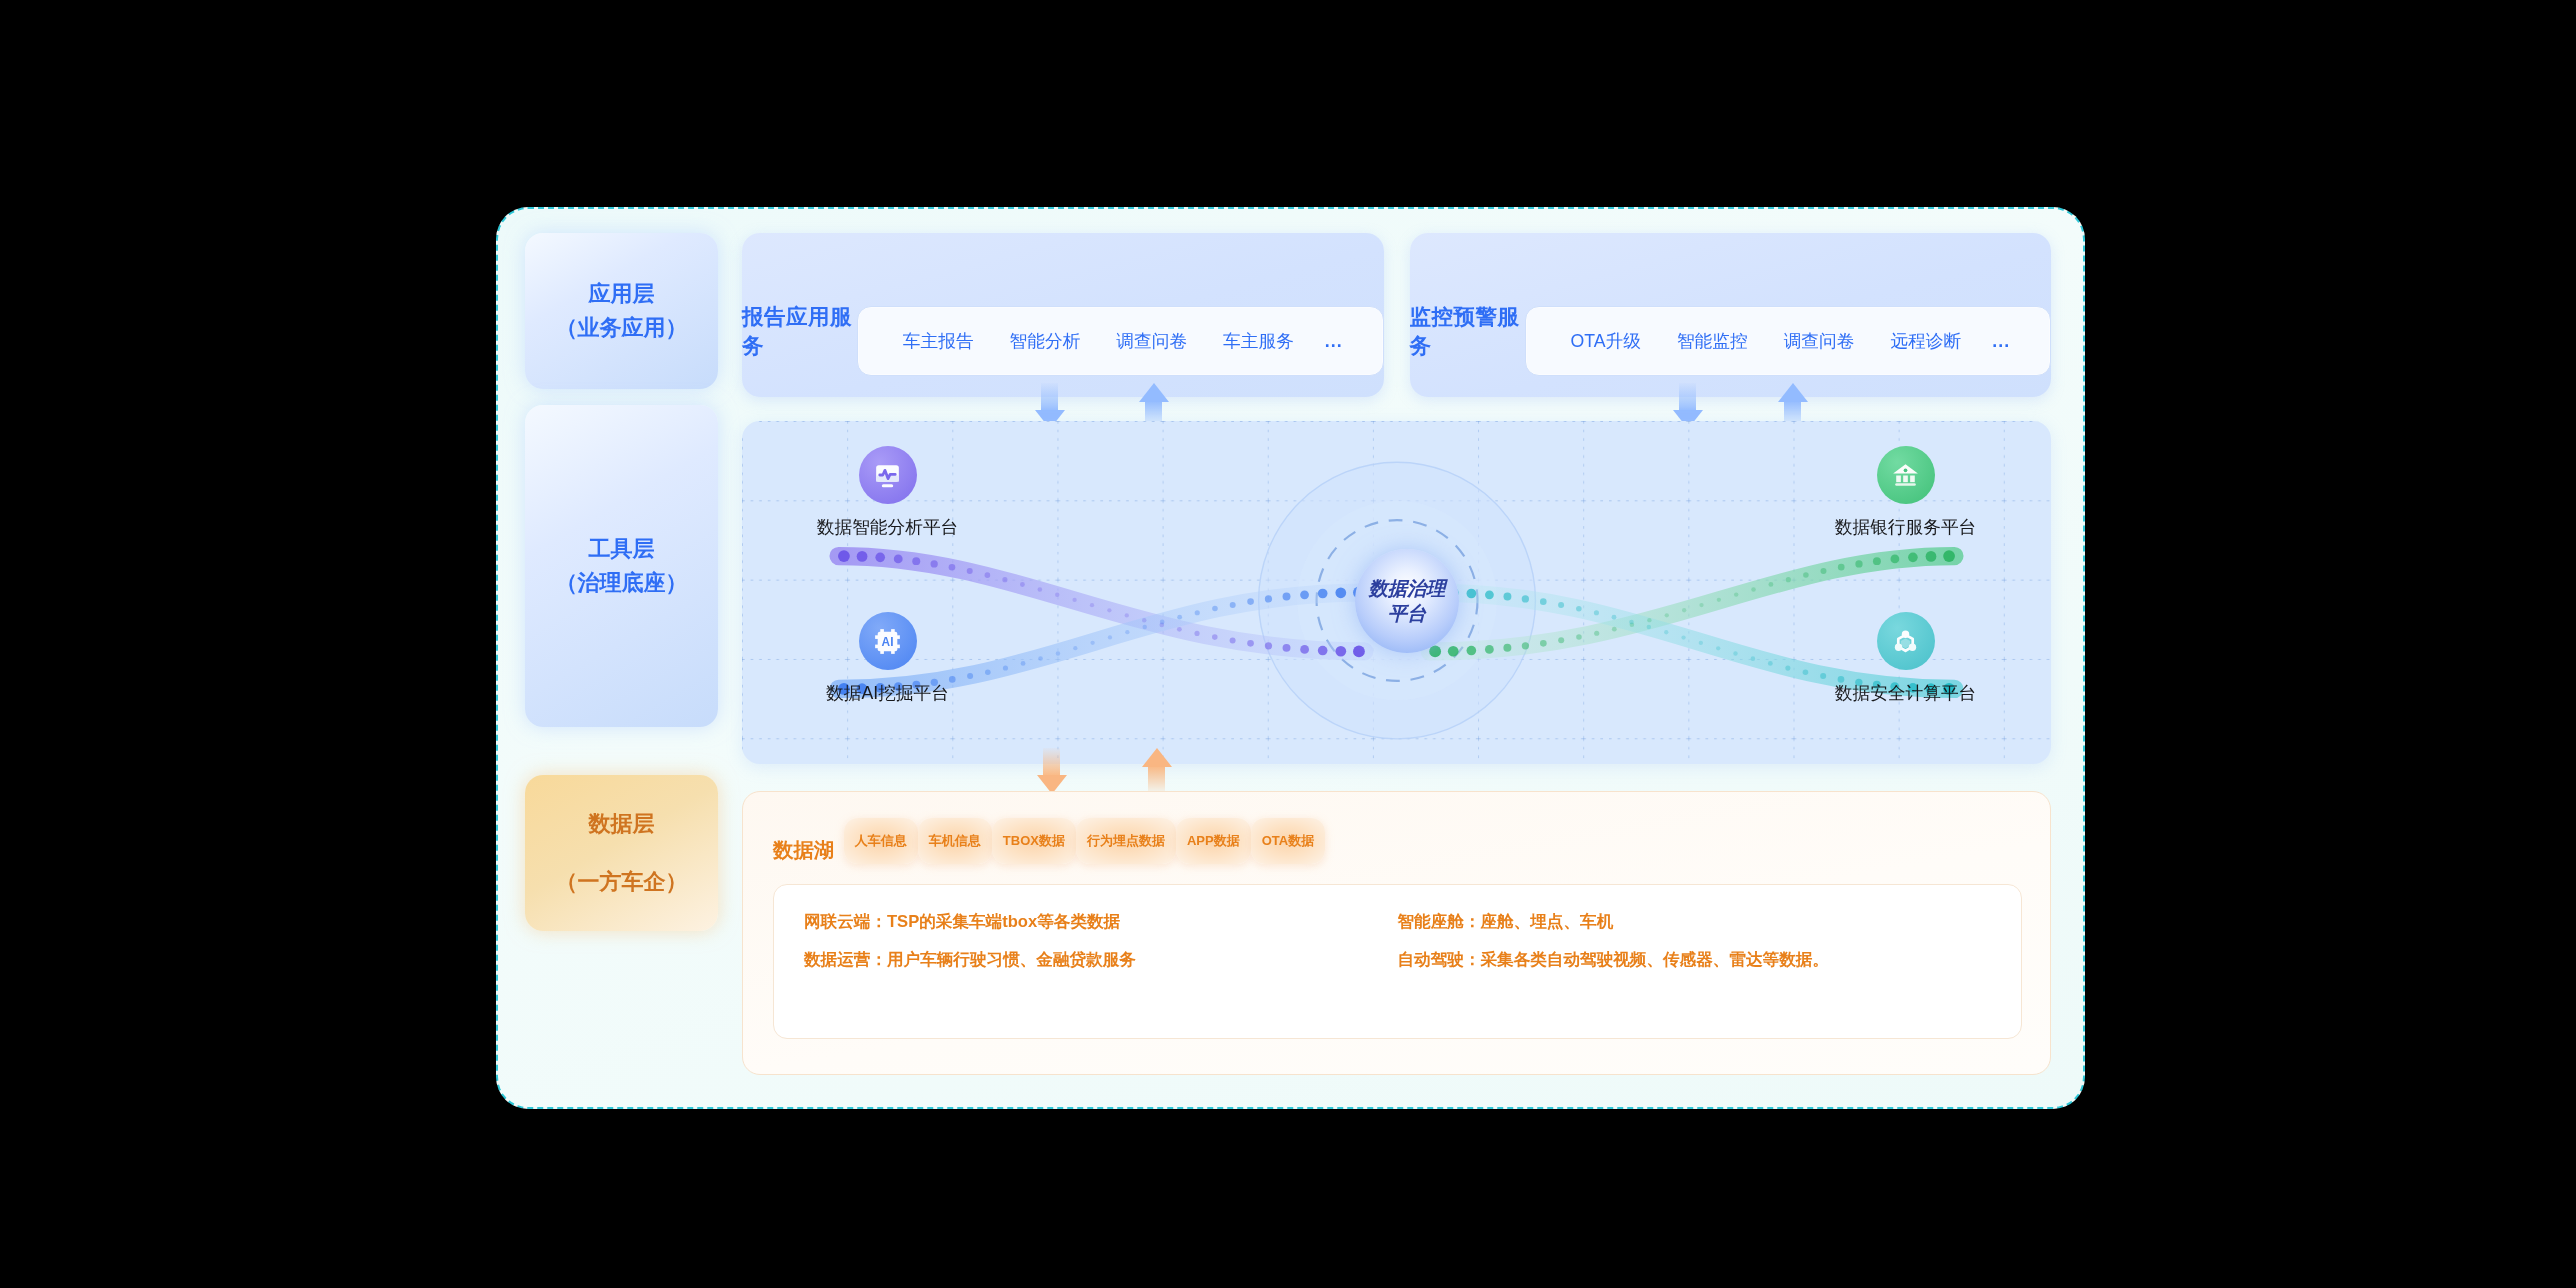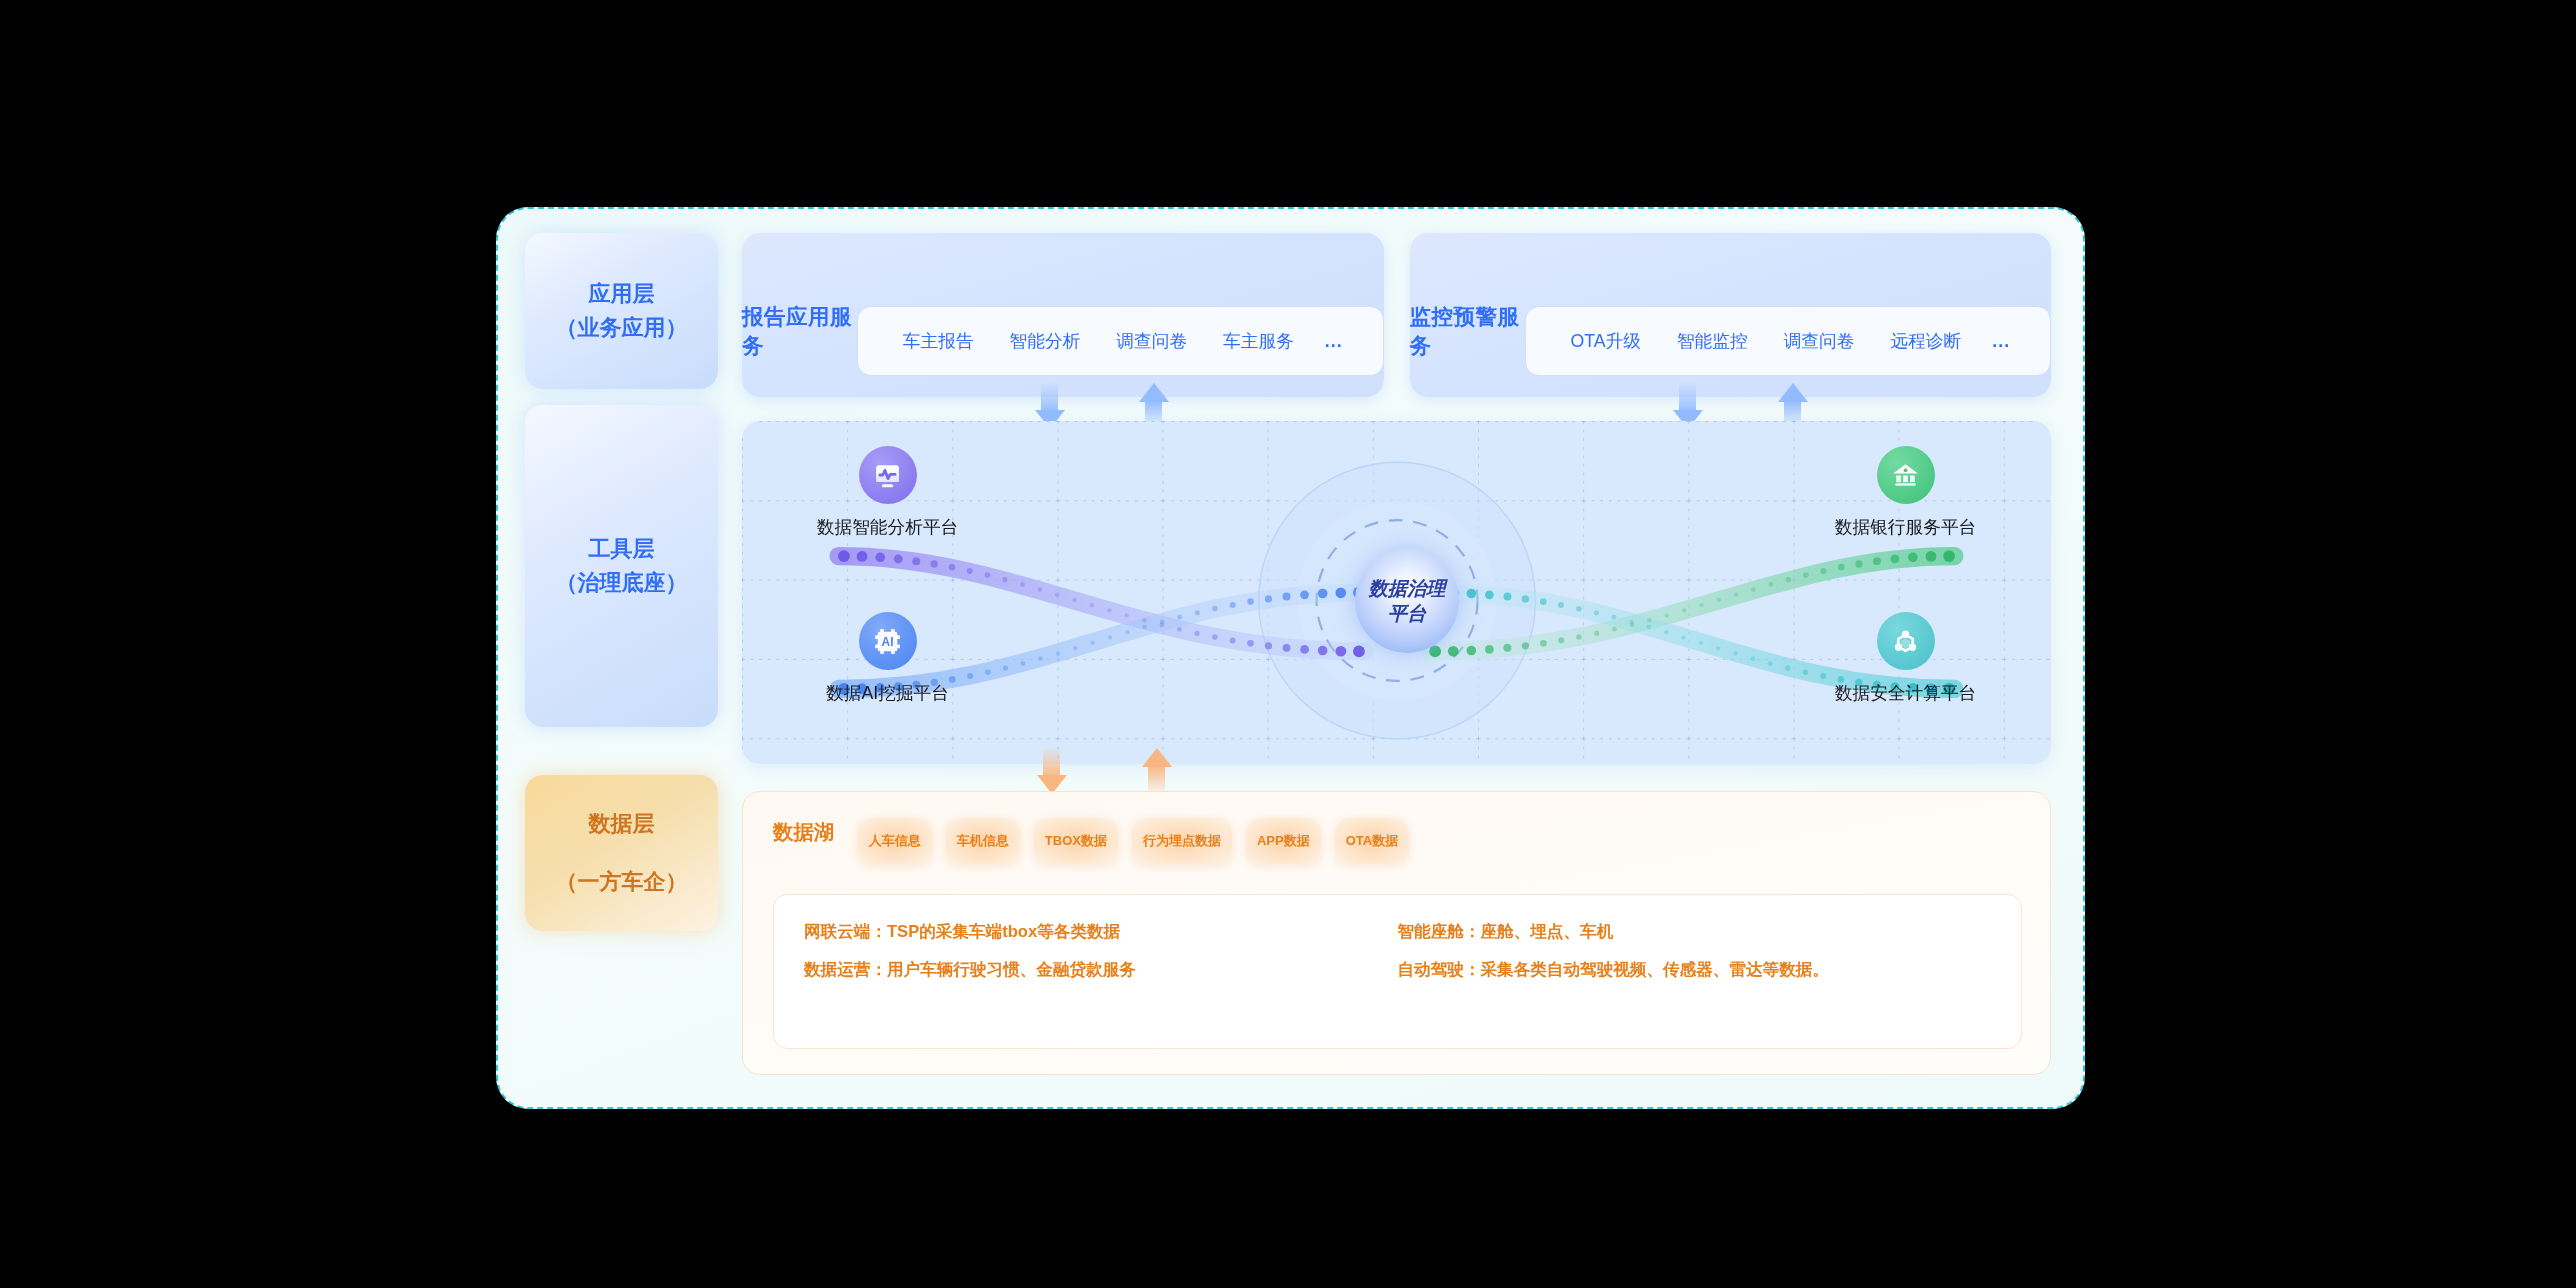--- a/index.html
+++ b/index.html
@@ -103,30 +103,30 @@
     font-style:italic;
   }
   .hub .core span{font-size:19.3px;font-weight:600;color:#2c3f9e;line-height:1.32;}
 
   
   .data-card{
     position:absolute;left:244px;top:582px;width:1309px;height:284px;border-radius:18px;
     background:linear-gradient(170deg,#fef8f1 0%,#fffcf8 55%,#fffdfa 100%);
     border:1.1px solid #f7e3cd;overflow:hidden;
   }
-  .lake-row{position:absolute;left:30px;top:26px;display:flex;align-items:flex-start;gap:14px;}
+  .lake-row{position:absolute;left:30px;top:26px;display:flex;align-items:flex-end;}
   .lake-title{font-size:20.4px;font-weight:700;color:#e8801a;margin-right:9.7px;white-space:nowrap;}
   .chip{
     height:46px;padding:0 11px;border-radius:14px;display:flex;align-items:center;justify-content:center;
     background:radial-gradient(ellipse at 50% 50%, #fbd4ab 0%, #fde2c4 45%, #fdf3e8 100%);
     font-size:13px;font-weight:700;color:#e8801a;white-space:nowrap;
     box-shadow:0 2.1px 8.6px rgba(245,190,140,.35);
   }
   .desc-box{
-    position:absolute;left:30px;top:102px;width:1249px;height:155px;border-radius:14px;
+    position:absolute;left:30px;top:92px;width:1249px;height:155px;border-radius:14px;
     background:#ffffff;border:1.1px solid #f6e6d4;
     display:flex;padding:26px 30px;
   }
   .desc-col{flex:1;display:flex;flex-direction:column;gap:16px;}
   .desc-line{font-size:16.6px;color:#e8801a;font-weight:600;white-space:nowrap;}
 </style>
 </head>
 <body>
 
 <div class="stage">

